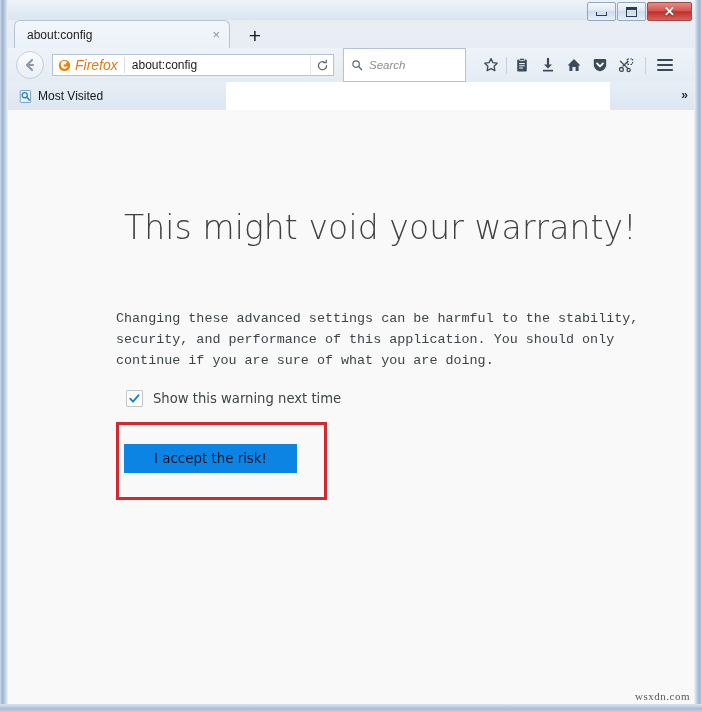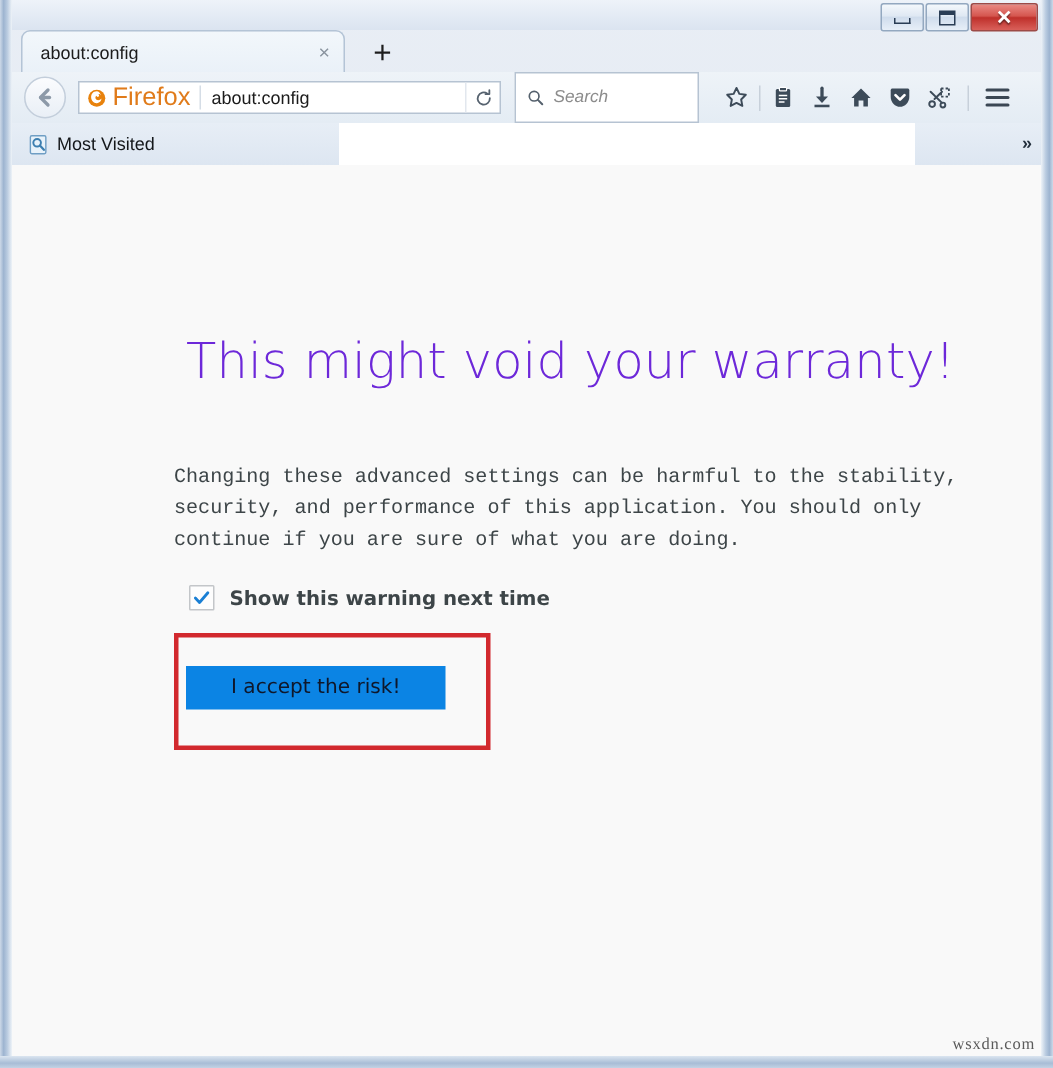--- a/index.html
+++ b/index.html
@@ -177,22 +177,23 @@
   }
   .identity {
     display: flex;
     align-items: center;
     padding: 0 6px 0 5px;
     border-right: 1px solid #d5dde6;
     height: 16px;
   }
   .identity-label {
     color: #e07b1a;
-    font-size: 17px;
+    font-size: 14px;
     margin-left: 4px;
+    font-style: italic;
   }
   .url-text {
     font-size: 12px;
     color: #1b1b1b;
     margin-left: 7px;
     flex: 1;
     white-space: nowrap;
     overflow: hidden;
   }
   .reload {
@@ -302,45 +303,44 @@
     overflow: hidden;
   }
   .page-inner {
     position: absolute;
     left: 0; top: 0;
     width: 686px;
   }
   .headline {
     position: absolute;
     left: 116px;
-    top: 111px;
+    top: 98px;
     font-size: 33px;
     font-weight: 300;
-    color: #6d28d9;
+    color: #404040;
     letter-spacing: 0.1px;
     white-space: nowrap;
     font-family: "DejaVu Sans", sans-serif;
   }
   .bodytext {
     position: absolute;
     left: 108px;
     top: 198px;
     width: 527px;
     font-size: 13.4px;
     line-height: 21px;
     color: #3d4548;
     font-family: Liberation Mono, monospace;
   }
   .checkrow {
     position: absolute;
     left: 118px;
     top: 280px;
     display: flex;
-    align-items: flex-end;
-    font-weight: bold;
+    align-items: center;
   }
   .checkbox {
     width: 17px;
     height: 17px;
     box-sizing: border-box;
     border: 1px solid #c3c6c9;
     background: #fdfdfd;
     display: flex;
     align-items: center;
     justify-content: center;

